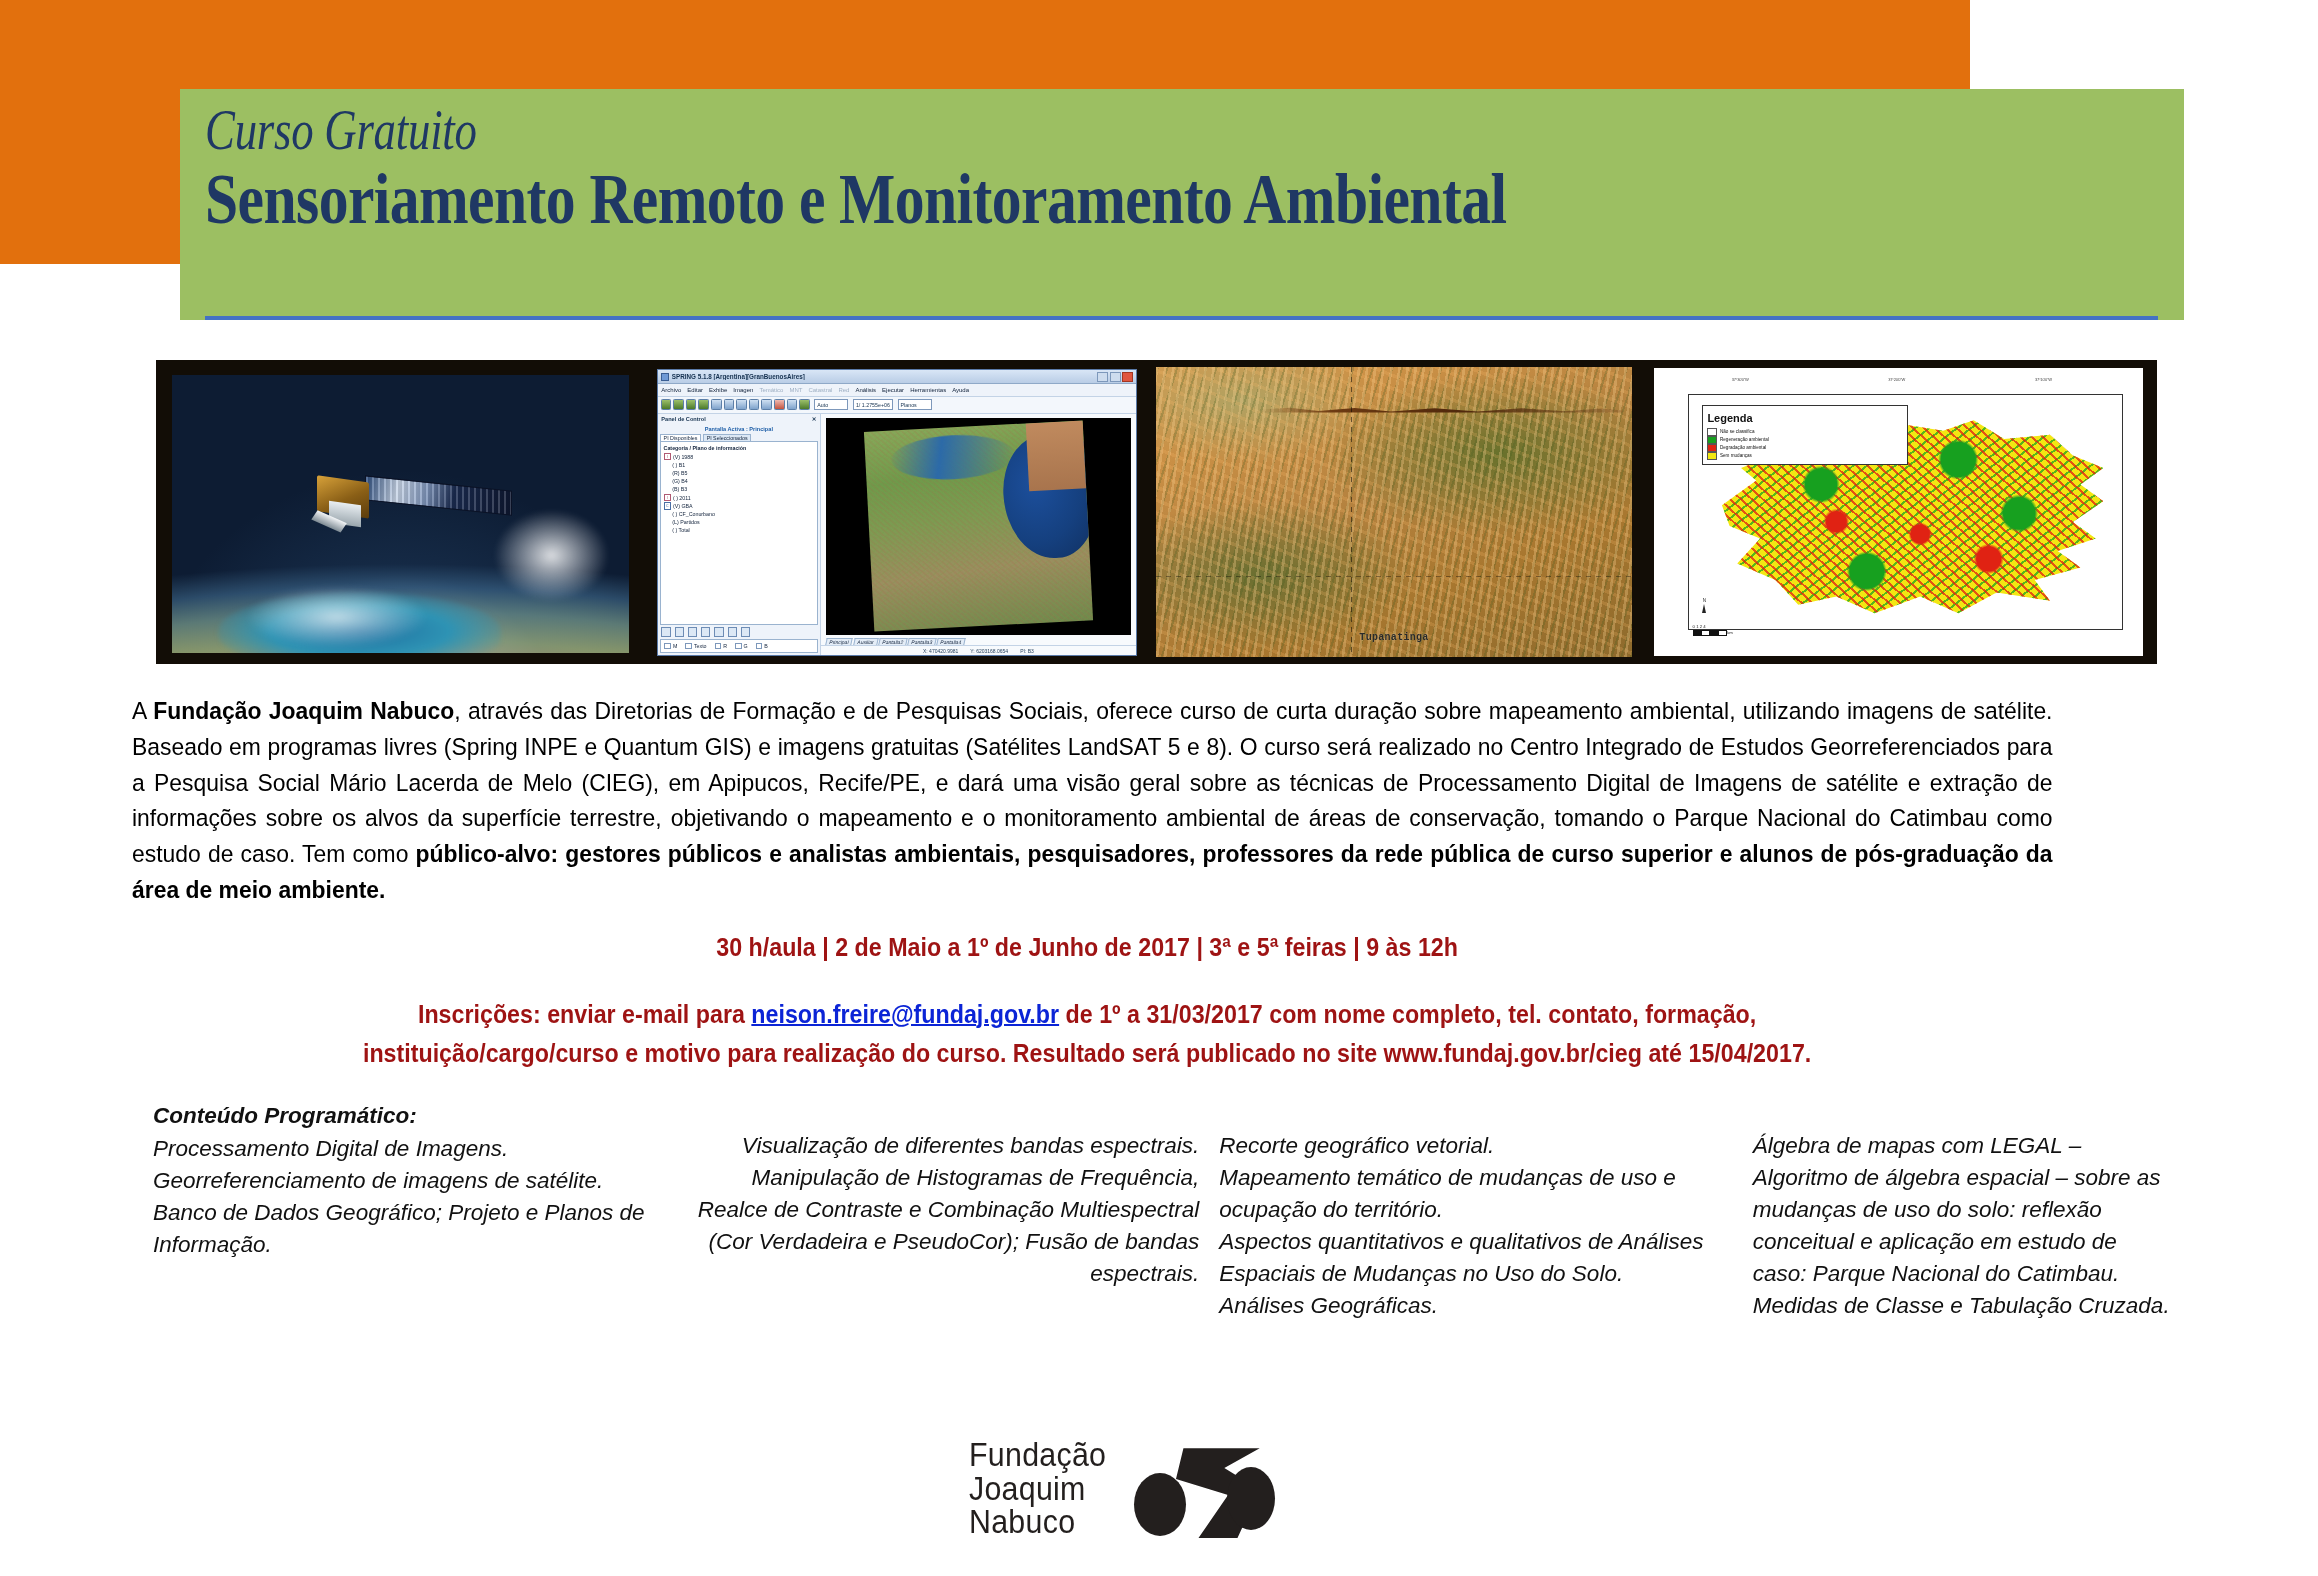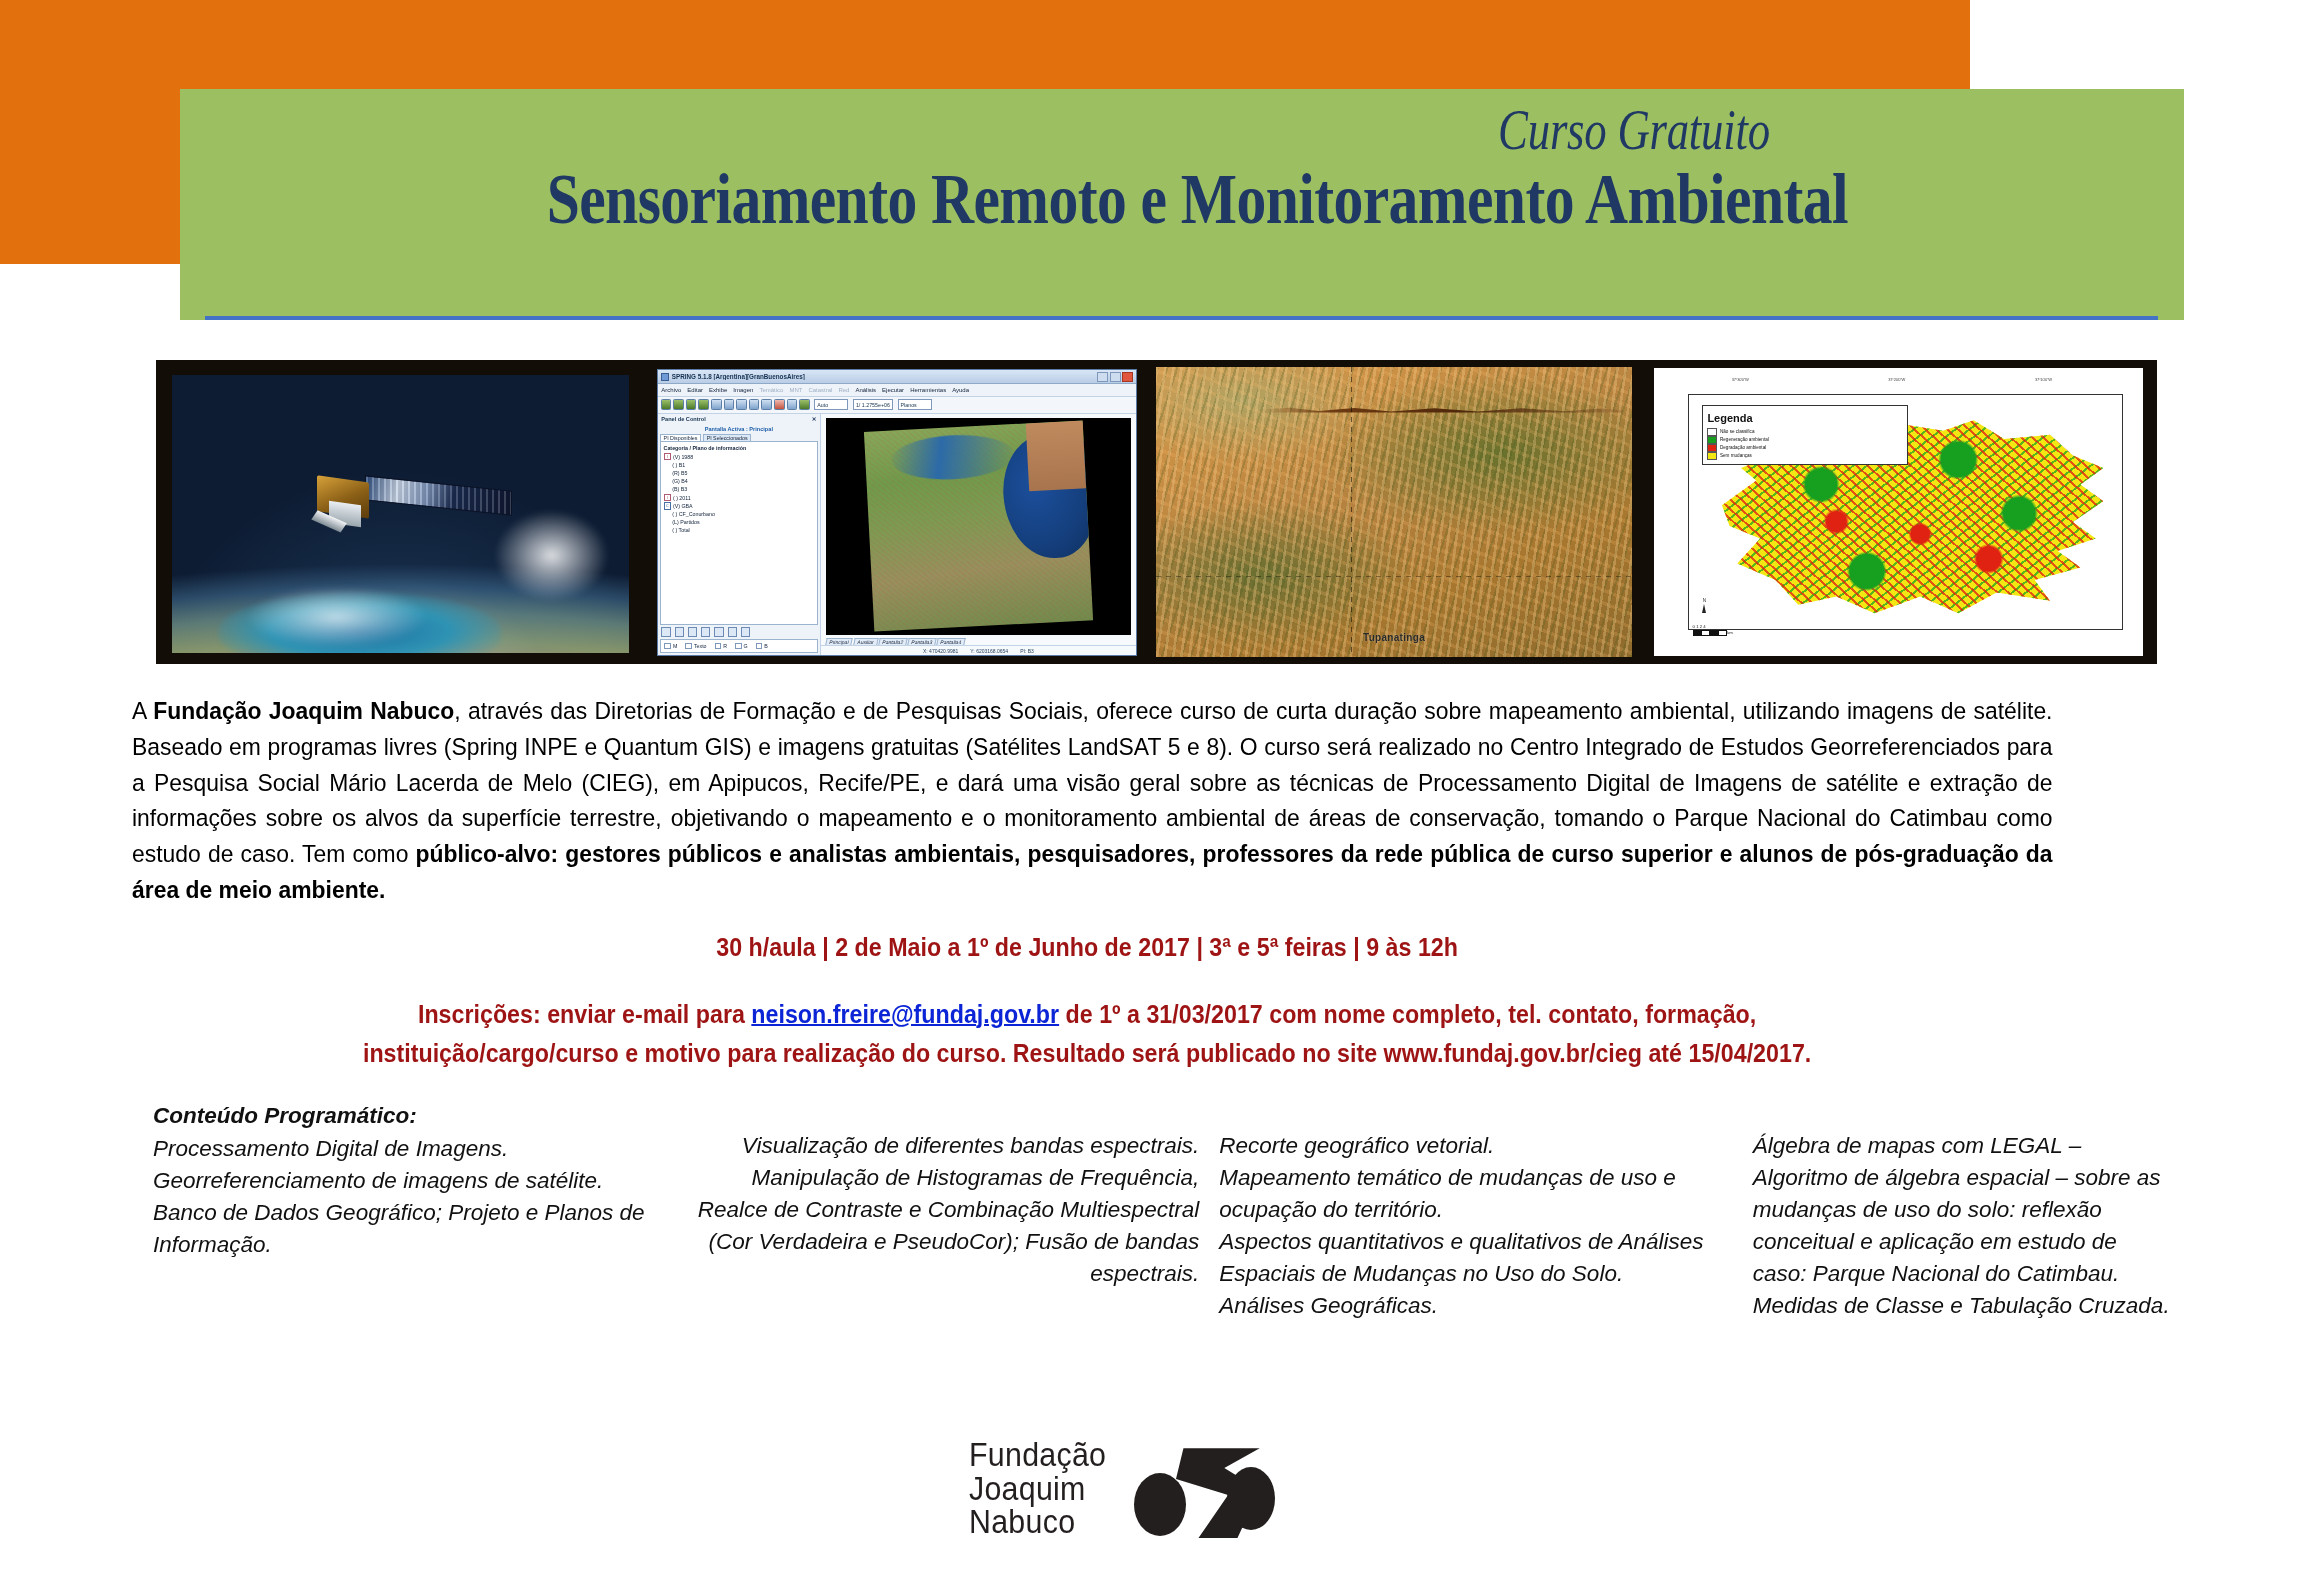--- a/index.html
+++ b/index.html
@@ -12,21 +12,21 @@
   .orange-band{
     position:absolute;left:0;top:0;width:1970px;height:89px;background:#E2700D;
   }
   .orange-left{
     position:absolute;left:0;top:0;width:180px;height:264px;background:#E2700D;
   }
   .green-band{
     position:absolute;left:180px;top:89px;width:2004px;height:231px;background:#9CBF62;
   }
   .title-wrap{
-    position:absolute;left:205px;top:102px;width:1956px;height:212px;text-align:right;
+    position:absolute;left:205px;top:102px;width:1956px;height:212px;
   }
   .kicker{
     font-family:"Liberation Serif",serif;
     font-style:italic;font-weight:400;
     font-size:56px;color:#1F3864;line-height:1.0;
     letter-spacing:-0.3px;margin:0 0 4px 0;
     transform:scaleX(.80);transform-origin:left center;
   }
   .maintitle{
     font-family:"Liberation Serif",serif;
@@ -160,21 +160,21 @@
                repeating-linear-gradient(22deg,rgba(255,190,110,.35) 0 3.3px,rgba(0,0,0,0) 3.3px 12px);}
   .aerial .ridge{position:absolute;left:22%;top:14%;width:76%;height:5.3px;
     background:linear-gradient(90deg,rgba(90,40,15,0),#6d3a12 20%,#50280c 55%,rgba(90,40,15,.2));
     clip-path:polygon(0 40%,8% 10%,16% 70%,26% 12%,36% 78%,48% 20%,60% 80%,72% 18%,84% 75%,94% 22%,100% 60%,100% 100%,0 100%);}
   .aerial .dash{position:absolute;left:41%;top:0;bottom:0;width:1.3px;
     background:repeating-linear-gradient(#000 0 4.6px,rgba(0,0,0,0) 4.6px 10px);opacity:.5;}
   .aerial .dash2{position:absolute;left:0;right:0;top:72%;height:1.3px;
     background:repeating-linear-gradient(90deg,#000 0 4.6px,rgba(0,0,0,0) 4.6px 10px);opacity:.35;}
   .aerial .lbl{position:absolute;left:50%;bottom:5%;transform:translateX(-50%);
     color:#2a2a28;font-size:10px;font-weight:700;letter-spacing:0.3px;
-    font-family:Liberation Sans, sans-serif;text-shadow:0 0 1.3px rgba(255,255,255,.35);}
+    font-family:Liberation Mono, monospace;text-shadow:0 0 1.3px rgba(255,255,255,.35);}
 
   
   .map{position:absolute;left:14.5px;top:8px;right:14.5px;bottom:8px;background:#fff;overflow:hidden;}
   .map .frame{position:absolute;left:7%;top:9%;right:4%;bottom:9%;border:1px solid #333;}
   .map .tick{position:absolute;font-size:4px;color:#444;letter-spacing:-0.2px;}
   .map .blob{position:absolute;left:14%;top:16%;width:78%;height:72%;
     background:
       radial-gradient(circle at 26% 34%, #17a01f 0 5%, rgba(0,0,0,0) 6%),
       radial-gradient(circle at 62% 22%, #17a01f 0 6%, rgba(0,0,0,0) 7%),
       radial-gradient(circle at 78% 48%, #17a01f 0 5%, rgba(0,0,0,0) 6%),

